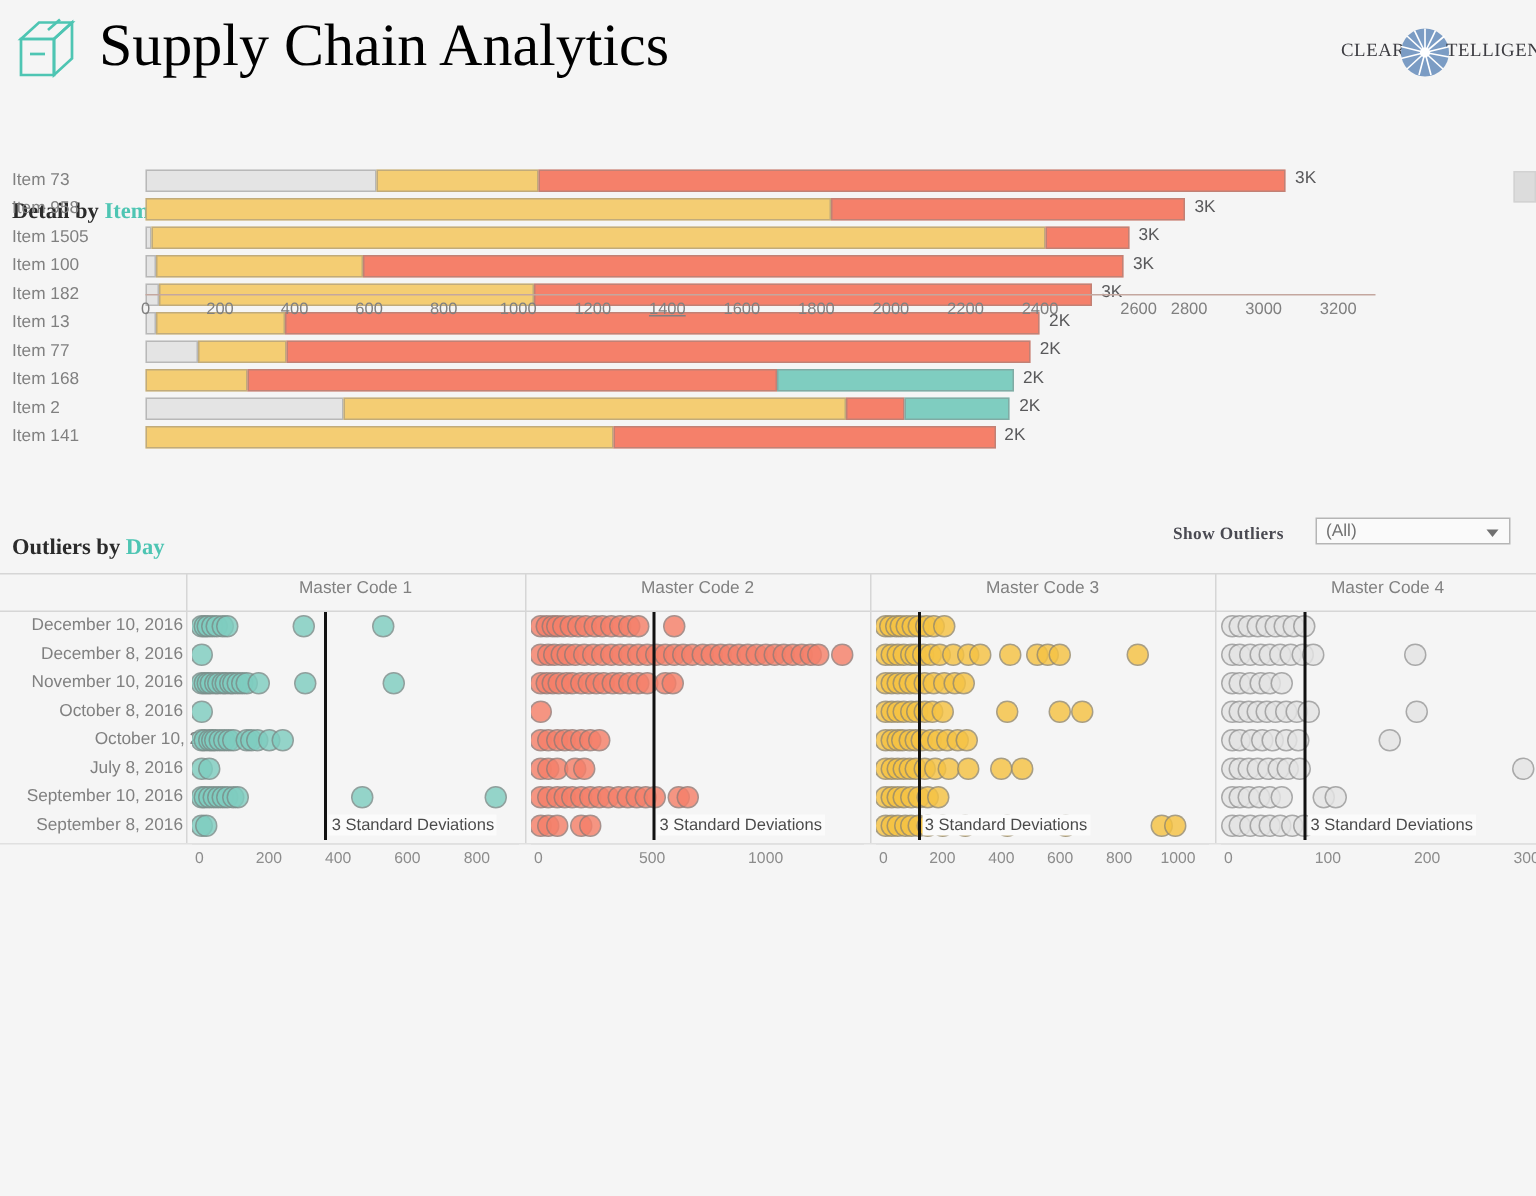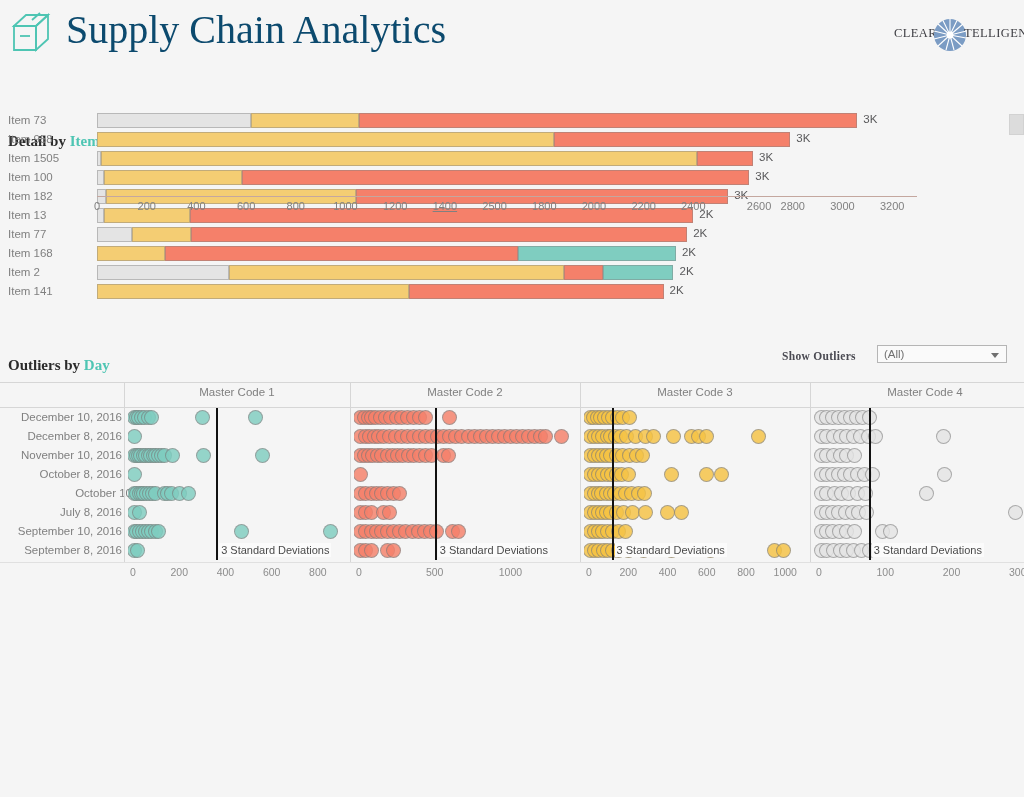--- a/index.html
+++ b/index.html
@@ -10,21 +10,21 @@
     overflow: hidden;
   }
   #root { position: relative; width: 1024px; height: 797px; background: #f5f5f5; }
 
   
   .header { position: absolute; left: 0; top: 0; width: 1024px; height: 70px; }
   .logo-icon { position: absolute; left: 10px; top: 10px; width: 48px; height: 46px; }
   .app-title {
     position: absolute; left: 66px; top: 6px;
     font-family: "Liberation Serif", serif;
-    font-size: 40px; color: #0c4a6e; letter-spacing: 0px; white-space: nowrap;
+    font-size: 40px; color: #000000; letter-spacing: 0px; white-space: nowrap;
   }
   .brand { position: absolute; right: 0px; top: 10px; width: 130px; height: 46px; }
   .brand-text {
     position: absolute; top: 16px;
     font-family: "Liberation Serif", serif;
     font-size: 12.5px; color: #3c3c41; letter-spacing: .4px;
   }
   .brand-left { left: 0px; }
   .brand-right { left: 70px; }
   .brand-orb { position: absolute; left: 36px; top: 5px; width: 40px; height: 40px; }
@@ -245,21 +245,21 @@
   <div class="bar-axis"></div>
   <div class="bar-ticks" id="bar-ticks">
       <div class="bar-tick" style="left: 97px;">0</div>
       <div class="bar-tick" style="left: 146.697px;">200</div>
       <div class="bar-tick" style="left: 196.394px;">400</div>
       <div class="bar-tick" style="left: 246.091px;">600</div>
       <div class="bar-tick" style="left: 295.788px;">800</div>
       <div class="bar-tick" style="left: 345.485px;">1000</div>
       <div class="bar-tick" style="left: 395.182px;">1200</div>
       <div class="bar-tick" style="left: 444.879px; text-decoration: underline;">1400</div>
-      <div class="bar-tick" style="left: 494.576px;">2500</div>
+      <div class="bar-tick" style="left: 494.576px;">1600</div>
       <div class="bar-tick" style="left: 544.273px;">1800</div>
       <div class="bar-tick" style="left: 593.97px;">2000</div>
       <div class="bar-tick" style="left: 643.667px;">2200</div>
       <div class="bar-tick" style="left: 693.364px;">2400</div>
       <div class="bar-tick" style="left: 743.061px; margin-left: 16px;">2600</div>
       <div class="bar-tick" style="left: 792.758px;">2800</div>
       <div class="bar-tick" style="left: 842.455px;">3000</div>
       <div class="bar-tick" style="left: 892.152px;">3200</div>
     </div>
   <div class="bar-scroll-thumb"></div>
@@ -274,21 +274,21 @@
     <span>Outliers by </span><span class="accent">Day</span>
   </div>
 
   <div class="out-wrap" id="out-wrap">
     <div class="out-hdr-line-top"></div>
     <div class="out-hdr-line-bot"></div>
   <div class="out-date" style="top: 29px; left: 0px; width: 122px;">December 10, 2016</div>
       <div class="out-date" style="top: 48px; left: 0px; width: 122px;">December 8, 2016</div>
       <div class="out-date" style="top: 67px; left: 0px; width: 122px;">November 10, 2016</div>
       <div class="out-date" style="top: 86px; left: 0px; width: 122px;">October 8, 2016</div>
-      <div class="out-date" style="top: 105px; left: 16px; width: 122px; padding-left: 26px;">October 10, 2016</div>
+      <div class="out-date" style="top: 105px; left: 4px; width: 122px; padding-left: 26px;">October 10, 2016</div>
       <div class="out-date" style="top: 124px; left: 0px; width: 122px;">July 8, 2016</div>
       <div class="out-date" style="top: 143px; left: 0px; width: 122px;">September 10, 2016</div>
       <div class="out-date" style="top: 162px; left: 0px; width: 122px;">September 8, 2016</div>
       <div class="out-col-title" style="left: 128px; width: 218px;">Master Code 1</div>
       <div class="out-vsep" style="left: 124px; height: 180px;"></div>
       <div class="plot" style="left: 128px; top: 26px; width: 218px; height: 152px;">
         <div class="dot" style="left: -1.34444px; top: 2px; width: 15px; height: 15px; background: rgb(127, 205, 192); opacity: 0.82; border: 1px solid rgba(120, 120, 120, 0.75);"></div>
         <div class="dot" style="left: 0.966667px; top: 2px; width: 15px; height: 15px; background: rgb(127, 205, 192); opacity: 0.82; border: 1px solid rgba(120, 120, 120, 0.75);"></div>
         <div class="dot" style="left: 3.27778px; top: 2px; width: 15px; height: 15px; background: rgb(127, 205, 192); opacity: 0.82; border: 1px solid rgba(120, 120, 120, 0.75);"></div>
         <div class="dot" style="left: 6.28222px; top: 2px; width: 15px; height: 15px; background: rgb(127, 205, 192); opacity: 0.82; border: 1px solid rgba(120, 120, 120, 0.75);"></div>

